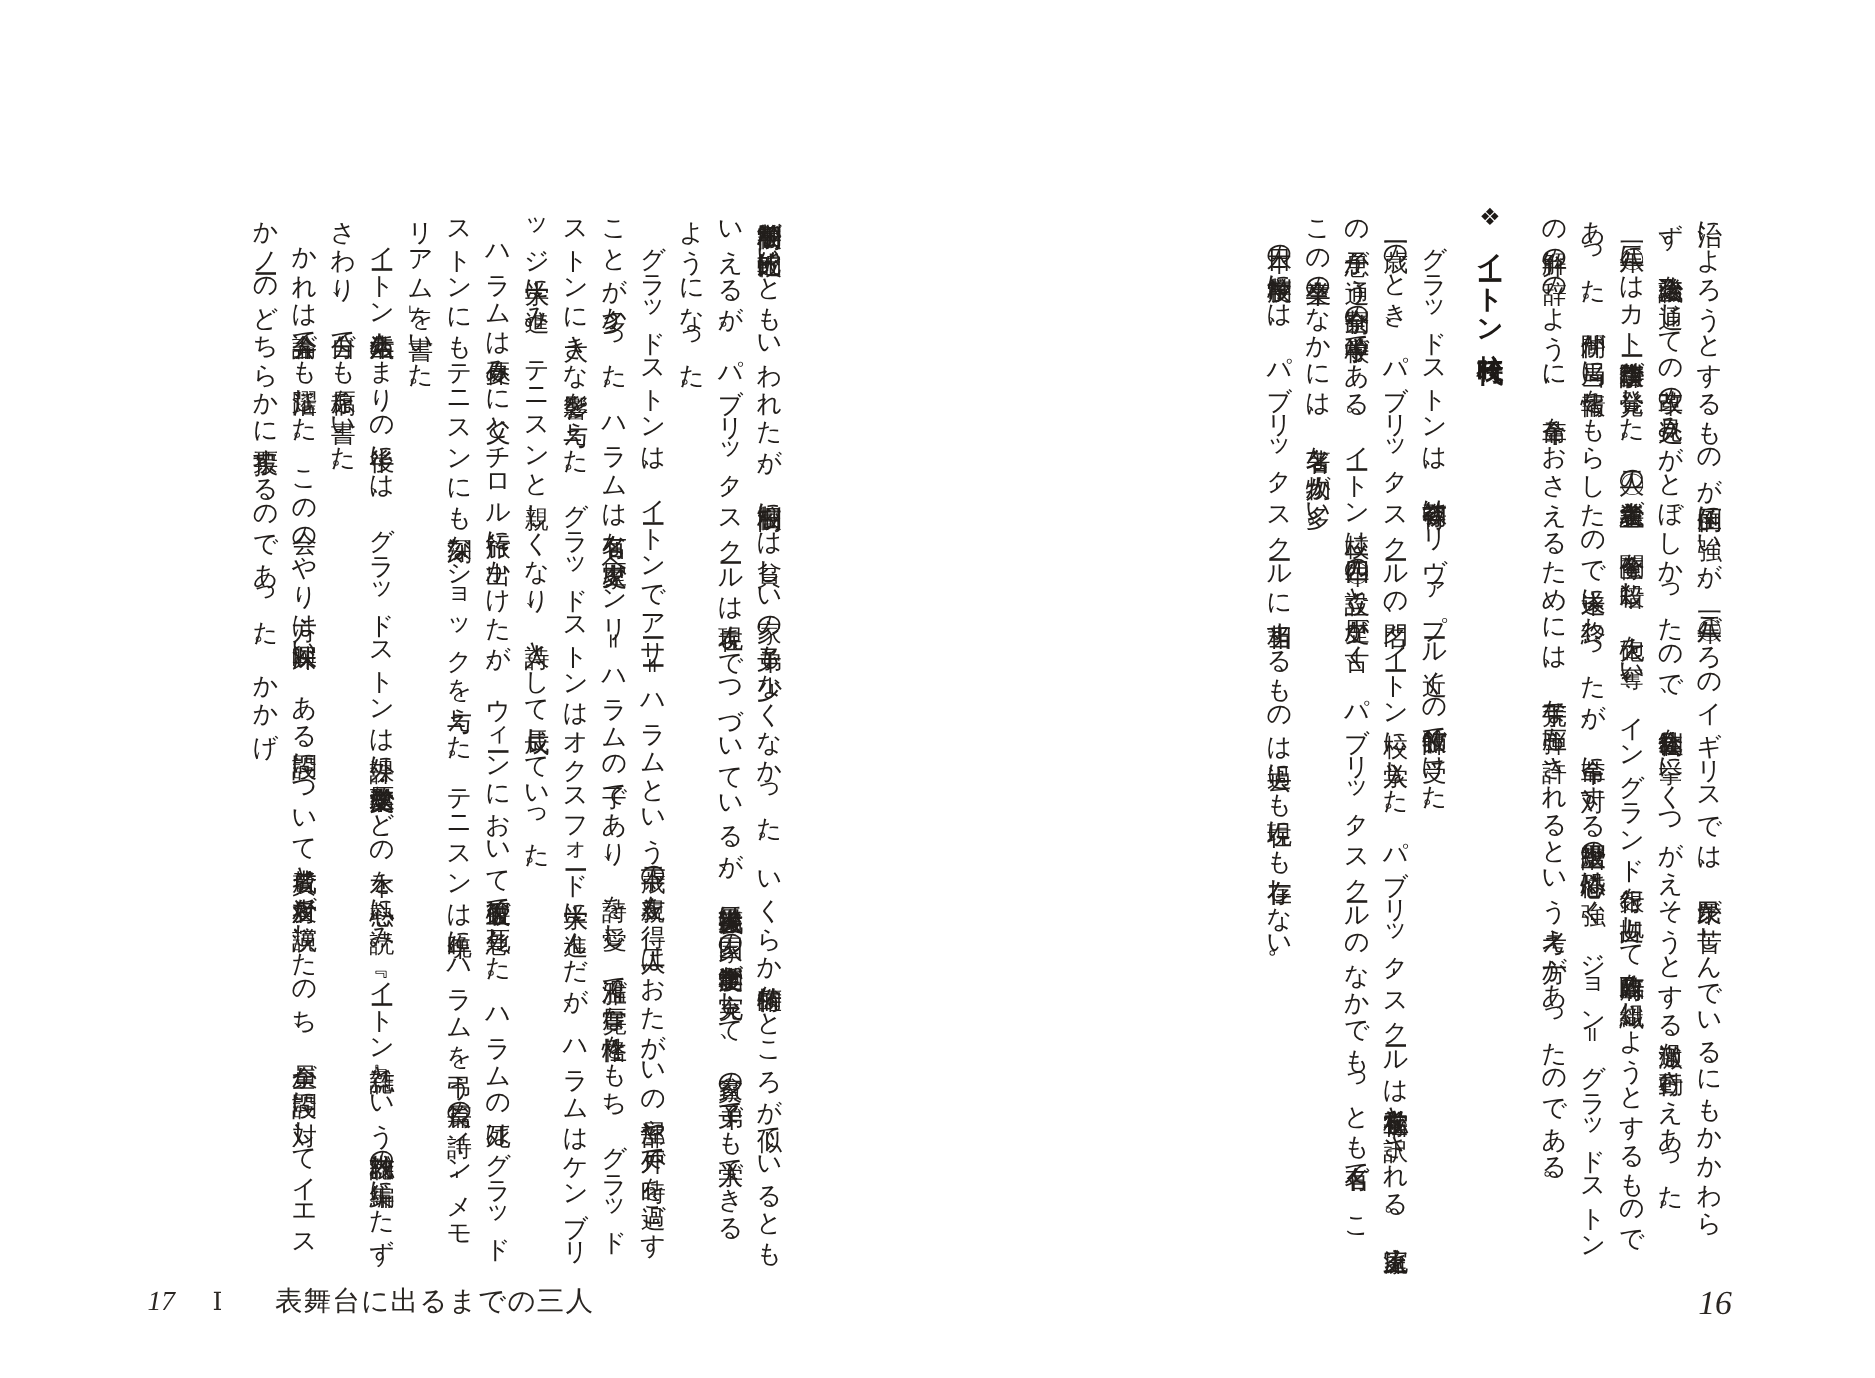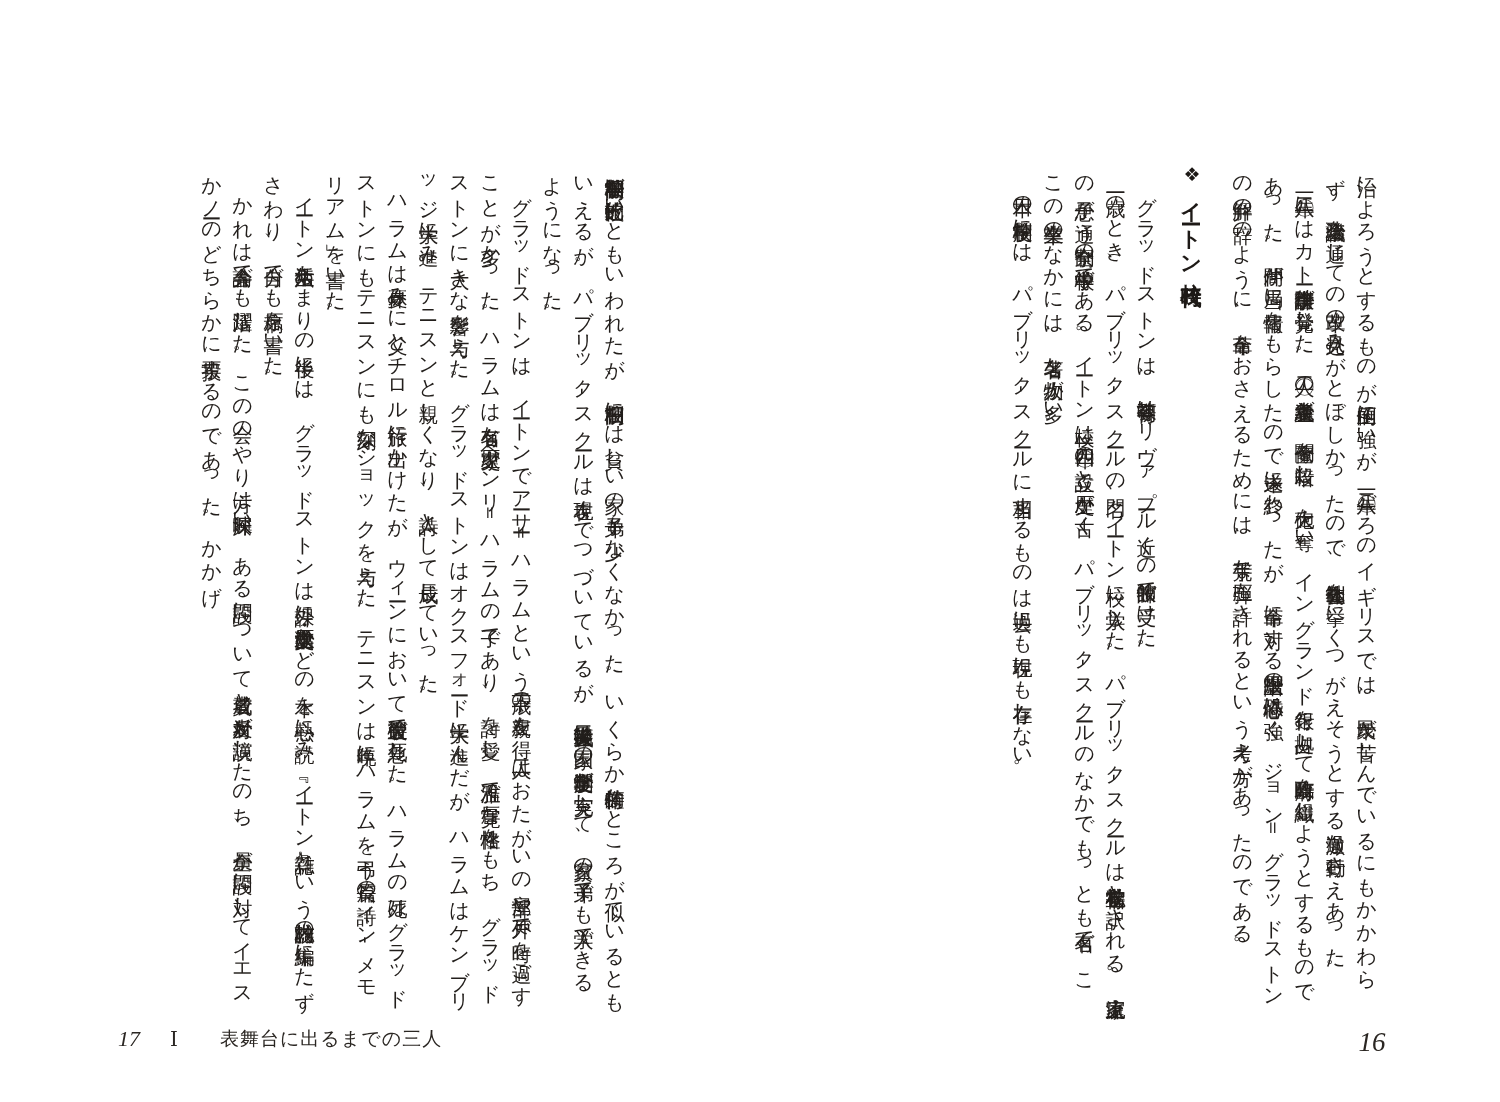--- a/index.html
+++ b/index.html
@@ -79,21 +79,21 @@
     font-style: italic;
     font-size: 22px;
   }
   .footer-left .chapter-num {
     font-family: "Liberation Serif", "DejaVu Serif", serif;
     font-size: 20px;
     margin-left: 30px;
   }
   .footer-left .chapter-title {
     font-family: "Liberation Serif", "DejaVu Serif", serif;
-    font-size: 19px;
+    font-size: 22px;
     letter-spacing: 1px;
     margin-left: 42px;
   }
 </style>
 </head>
 <body>
 
 <div class="spread">
 
   <section>

